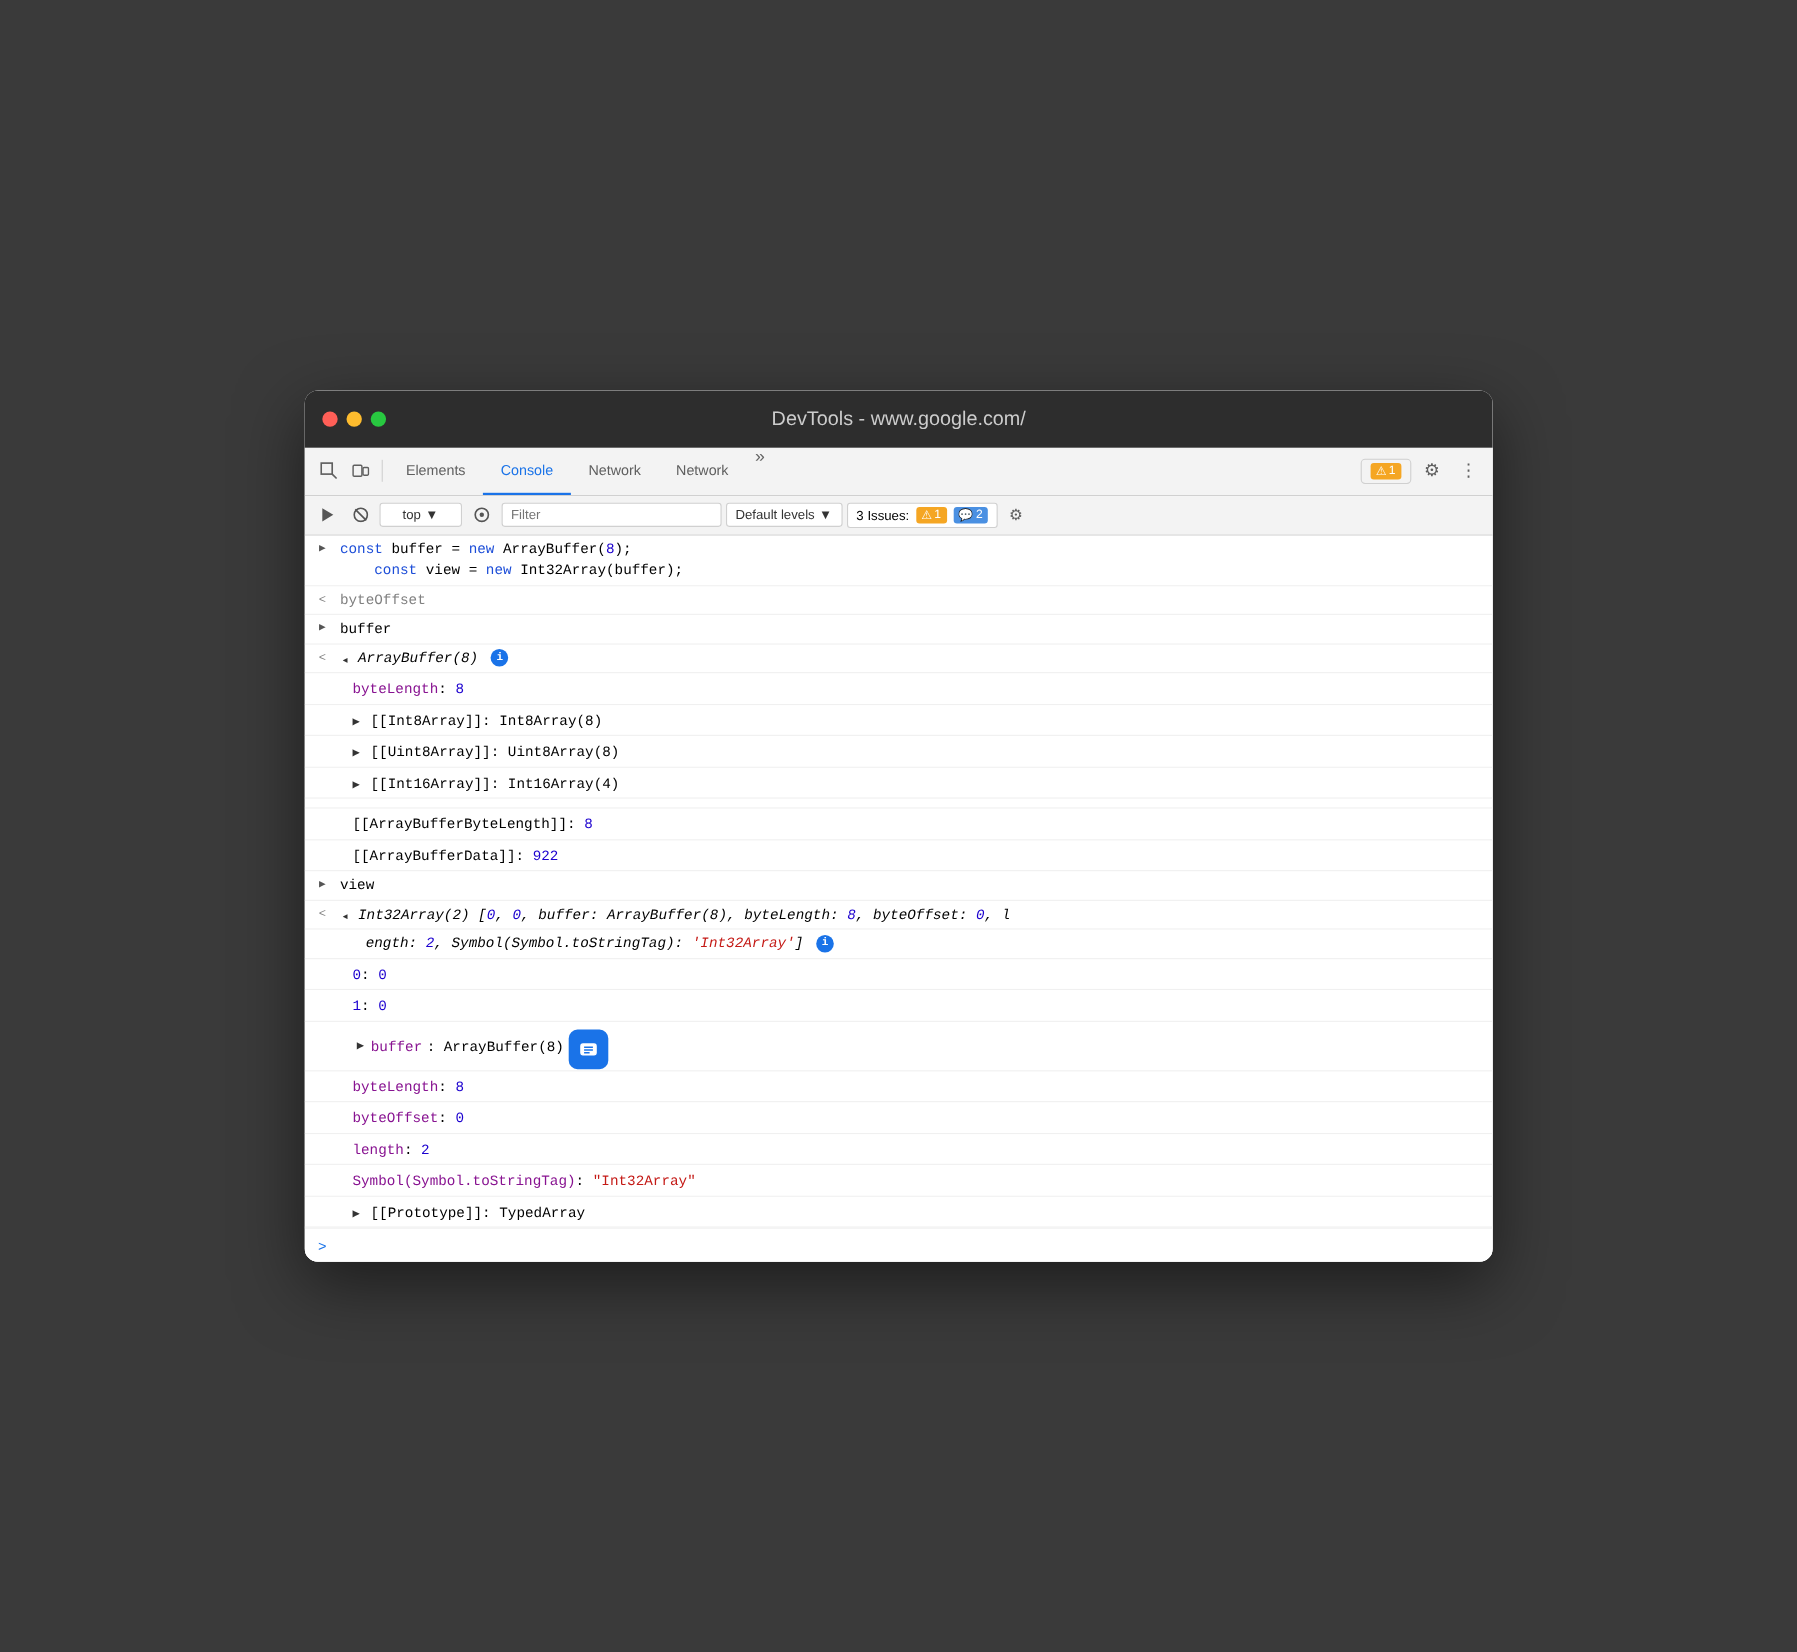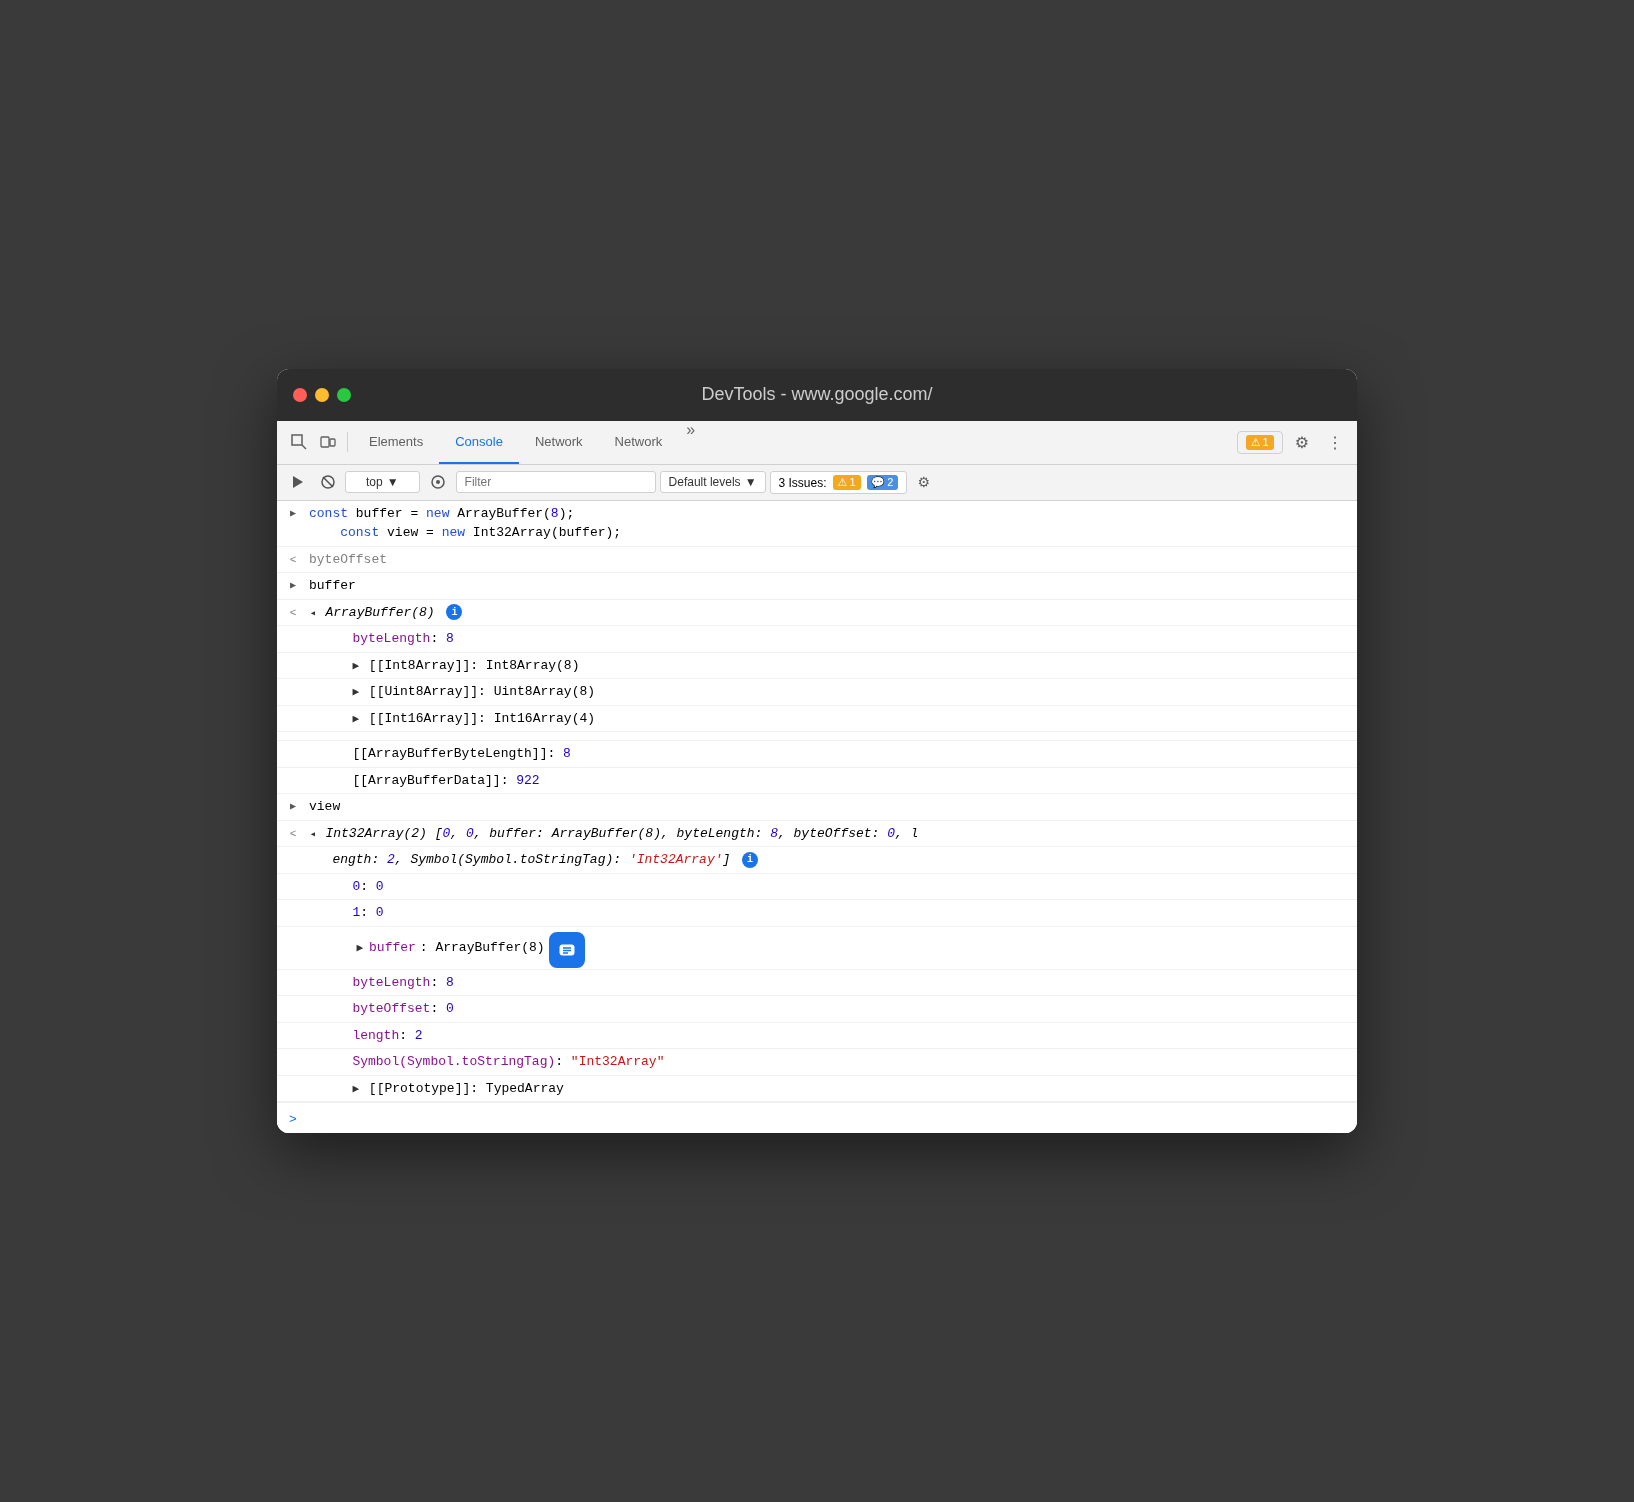--- a/index.html
+++ b/index.html
@@ -217,21 +217,21 @@
     .prop { color: #881391; }
     .grey { color: #808080; }
     .expand-arrow {
       display: inline-block;
       cursor: pointer;
       margin-right: 2px;
       color: #333;
       font-size: 11px;
     }
     .expand-arrow.expanded { transform: rotate(90deg); display: inline-block; }
-    .indent1 { padding-left: 20px; }
+    .indent1 { padding-left: 20px; flex-direction: column; }
     .info-icon {
       display: inline-flex;
       align-items: center;
       justify-content: center;
       width: 16px;
       height: 16px;
       background: #1a73e8;
       border-radius: 50%;
       color: white;
       font-size: 10px;

